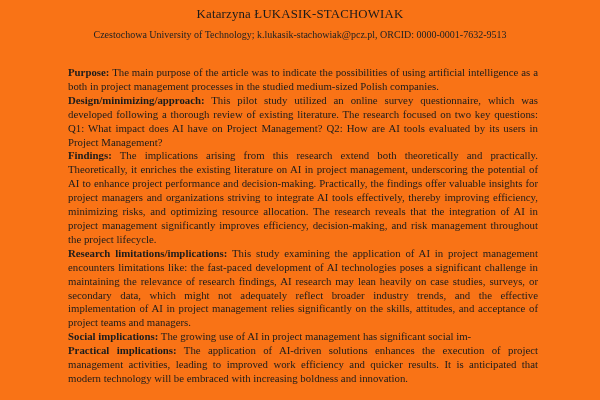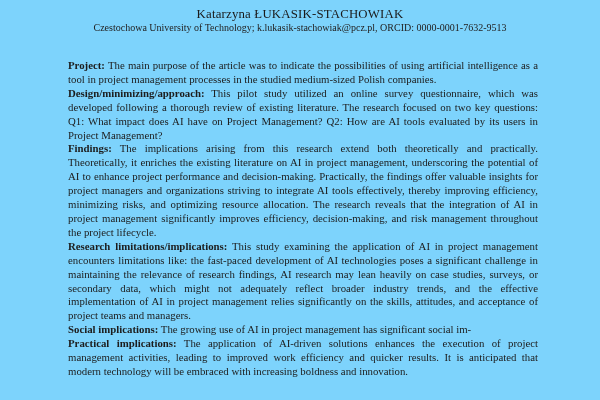--- a/index.html
+++ b/index.html
@@ -3,36 +3,37 @@
 <meta charset="utf-8">
 <style>
   * { margin: 0; padding: 0; box-sizing: border-box; }
   html, body {
     width: 600px; height: 400px;
     overflow: hidden;
     background: #ffffff;
   }
   .page {
     width: 600px; height: 400px;
-    background: #7dd3fc;
+    background: #f97316;
     color: #1c1c1c;
     font-family: "Liberation Serif", serif;
     position: relative;
   }
   .doc-header {
     text-align: center;
     padding-top: 7px;
   }
   .author {
     font-size: 12.8px;
     letter-spacing: 0.2px;
     color: #1a1a1a;
   }
   .affiliation {
     font-size: 10px;
+    margin-top: 7px;
     color: #222222;
   }
   .abstract {
     margin: 26px 62px 0 68px;
     font-size: 10.8px;
     line-height: 13.9px;
     text-align: justify;
     color: #1c1c1c;
   }
   .abstract p {
@@ -47,21 +48,21 @@
 
 <div class="page">
 
   <header class="doc-header">
     <div class="author">Katarzyna ŁUKASIK-STACHOWIAK</div>
     <div class="affiliation">Czestochowa University of Technology; k.lukasik-stachowiak@pcz.pl, ORCID: 0000-0001-7632-9513</div>
   </header>
 
   <main class="abstract">
 
-    <p class="sec"><b class="sec-label">Project:</b> <span>The main purpose of the article was to indicate the possibilities of using artificial intelligence as a tool in project management processes in the studied medium-sized Polish companies.</span></p>
+    <p class="sec"><b class="sec-label">Purpose:</b> <span>The main purpose of the article was to indicate the possibilities of using artificial intelligence as a both in project management processes in the studied medium-sized Polish companies.</span></p>
 
     <p class="sec"><b class="sec-label">Design/minimizing/approach:</b> <span>This pilot study utilized an online survey questionnaire, which was developed following a thorough review of existing literature. The research focused on two key questions: Q1: What impact does AI have on Project Management? Q2: How are AI tools evaluated by its users in Project Management?</span></p>
 
     <p class="sec"><b class="sec-label">Findings:</b> <span>The implications arising from this research extend both theoretically and practically. Theoretically, it enriches the existing literature on AI in project management, underscoring the potential of AI to enhance project performance and decision-making. Practically, the findings offer valuable insights for project managers and organizations striving to integrate AI tools effectively, thereby improving efficiency, minimizing risks, and optimizing resource allocation. The research reveals that the integration of AI in project management significantly improves efficiency, decision-making, and risk management throughout the project lifecycle.</span></p>
 
     <p class="sec"><b class="sec-label">Research limitations/implications:</b> <span>This study examining the application of AI in project management encounters limitations like: the fast-paced development of AI technologies poses a significant challenge in maintaining the relevance of research findings, AI research may lean heavily on case studies, surveys, or secondary data, which might not adequately reflect broader industry trends, and the effective implementation of AI in project management relies significantly on the skills, attitudes, and acceptance of project teams and managers.</span></p>
 
     <p class="sec"><b class="sec-label">Social implications:</b> <span>The growing use of AI in project management has significant social im-</span></p>
 
     <p class="sec"><b class="sec-label">Practical implications:</b> <span>The application of AI-driven solutions enhances the execution of project management activities, leading to improved work efficiency and quicker results. It is anticipated that modern technology will be embraced with increasing boldness and innovation.</span></p>

